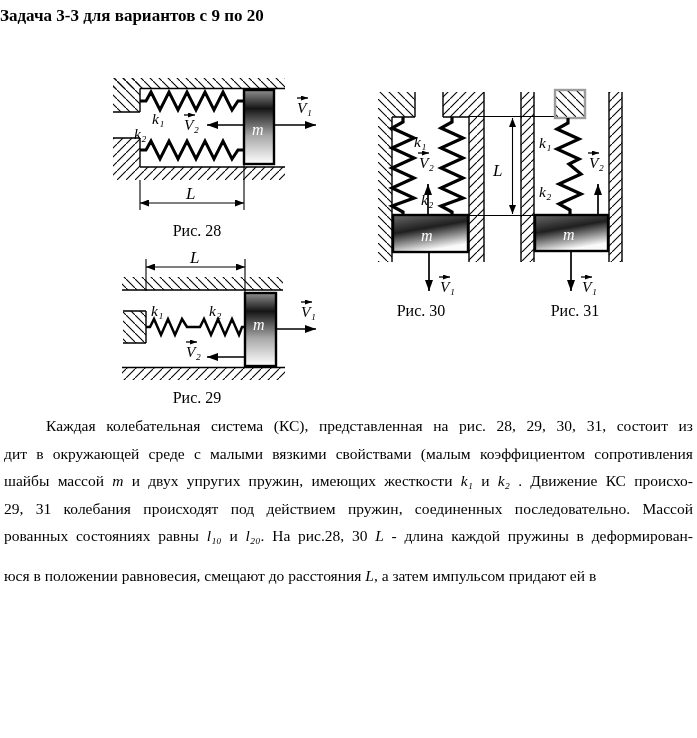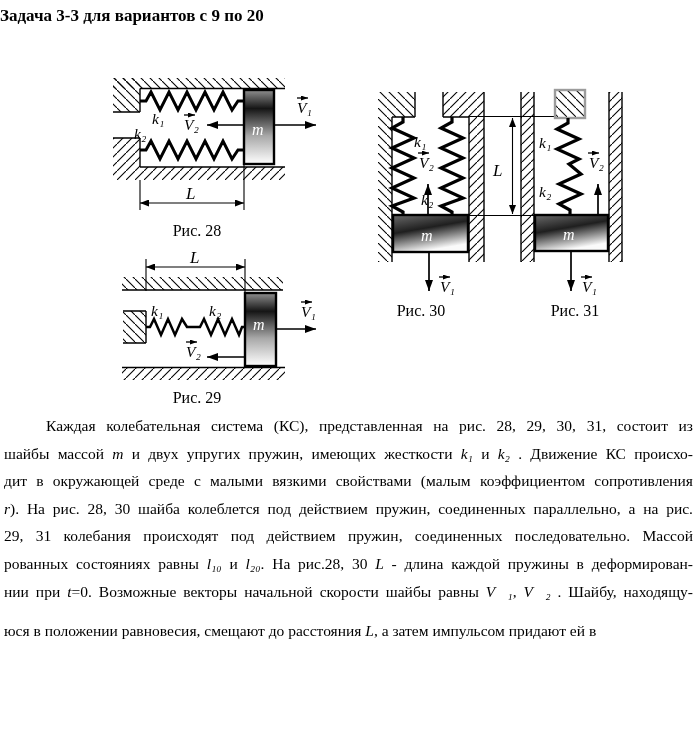--- a/index.html
+++ b/index.html
@@ -149,22 +149,20 @@
       <text class="ml" x="563" y="240">m</text>
       <path class="vel" d="M571,251 L571,291" marker-end="url(#aV)"></path>
       <path class="vbar" d="M581,277 L592,277" marker-end="url(#aS)"></path>
       <text class="lbl" x="582" y="292">V₁</text>
       <text class="cap" x="575" y="316" text-anchor="middle">Рис. 31</text>
     </g>
   </svg>
 
   <div class="para">
     <div class="pline first"><span>Каждая колебательная система (КС), представленная на рис. 28, 29, 30, 31, состоит из</span></div>
+    <div class="pline"><span>дит в окружающей среде с малыми вязкими свойствами (малым коэффициентом сопротивления</span></div>
     <div class="pline"><span>шайбы массой </span><i>m</i><span> и двух упругих пружин, имеющих жесткости </span><i>k₁</i><span> и </span><i>k₂</i><span> . Движение КС происхо-</span></div>
-    <div class="pline"><span>дит в окружающей среде с малыми вязкими свойствами (малым коэффициентом сопротивления</span></div>
-    <div class="pline"><i>r</i><span>). На рис. 28, 30 шайба колеблется под действием пружин, соединенных параллельно, а на рис.</span></div>
     <div class="pline"><span>29, 31 колебания происходят под действием пружин, соединенных последовательно. Массой</span></div>
     <div class="pline"><span>рованных состояниях равны </span><i>l₁₀</i><span> и </span><i>l₂₀</i><span>. На рис.28, 30 </span><i>L</i><span> - длина каждой пружины в деформирован-</span></div>
-    <div class="pline"><span>нии при </span><i>t</i><span>=0. Возможные векторы начальной скорости шайбы равны </span><i>V⃗₁</i><span>, </span><i>V⃗₂</i><span> . Шайбу, находящу-</span></div>
     <div class="pline last"><span>юся в положении равновесия, смещают до расстояния </span><i>L</i><span>, а затем импульсом придают ей в</span></div>
   </div>
 
 </div>
 
 </body></html>

